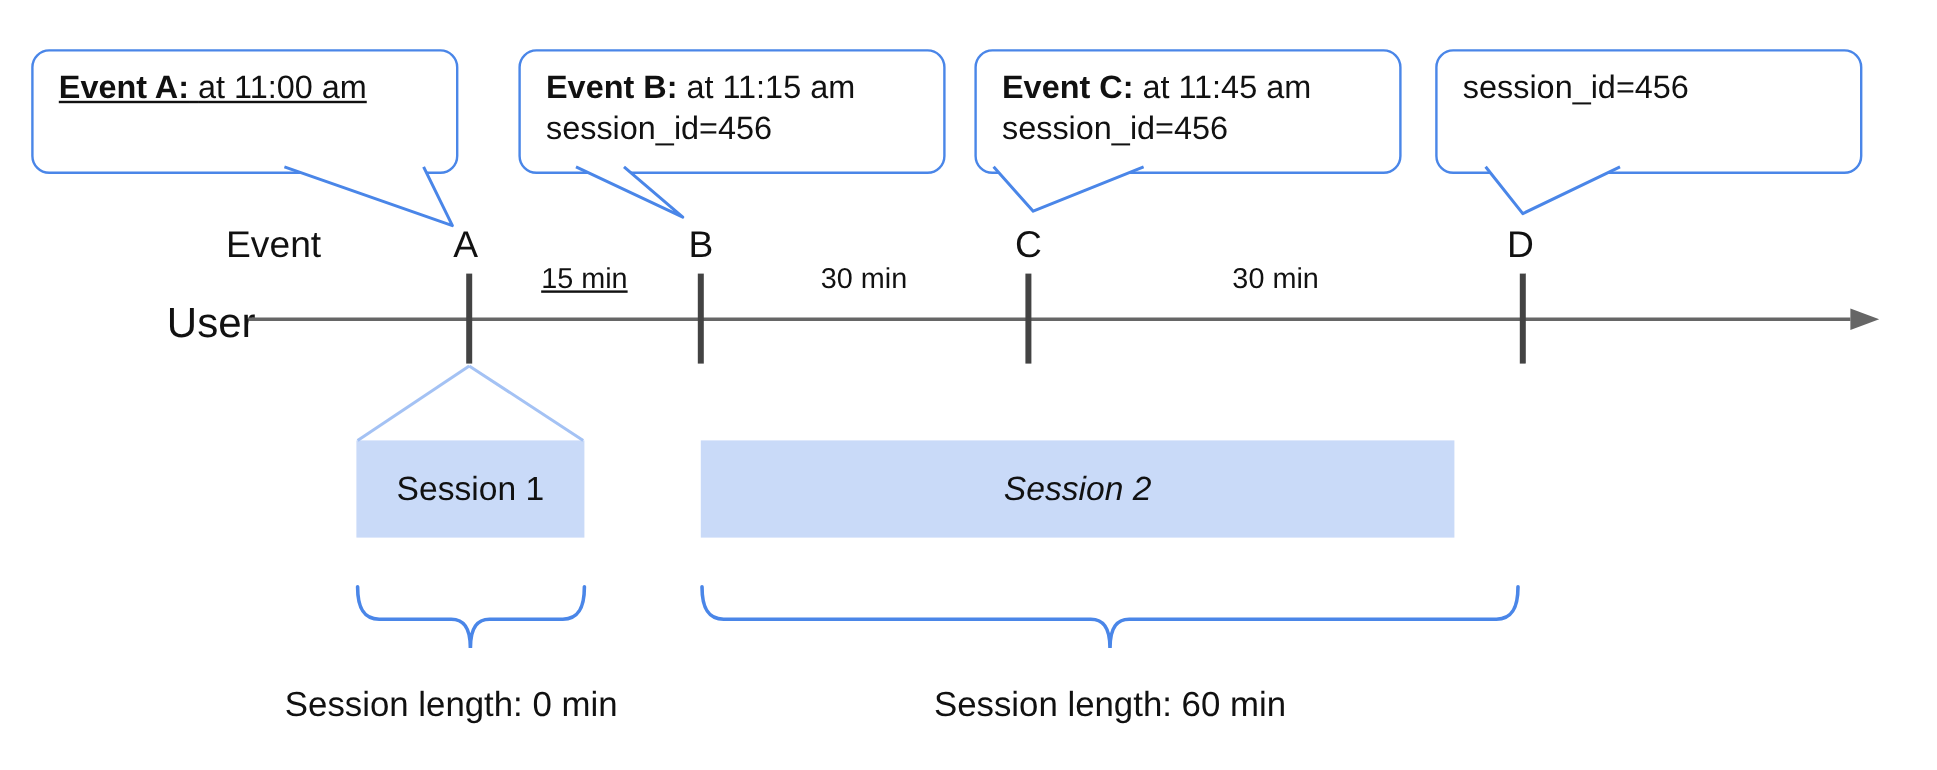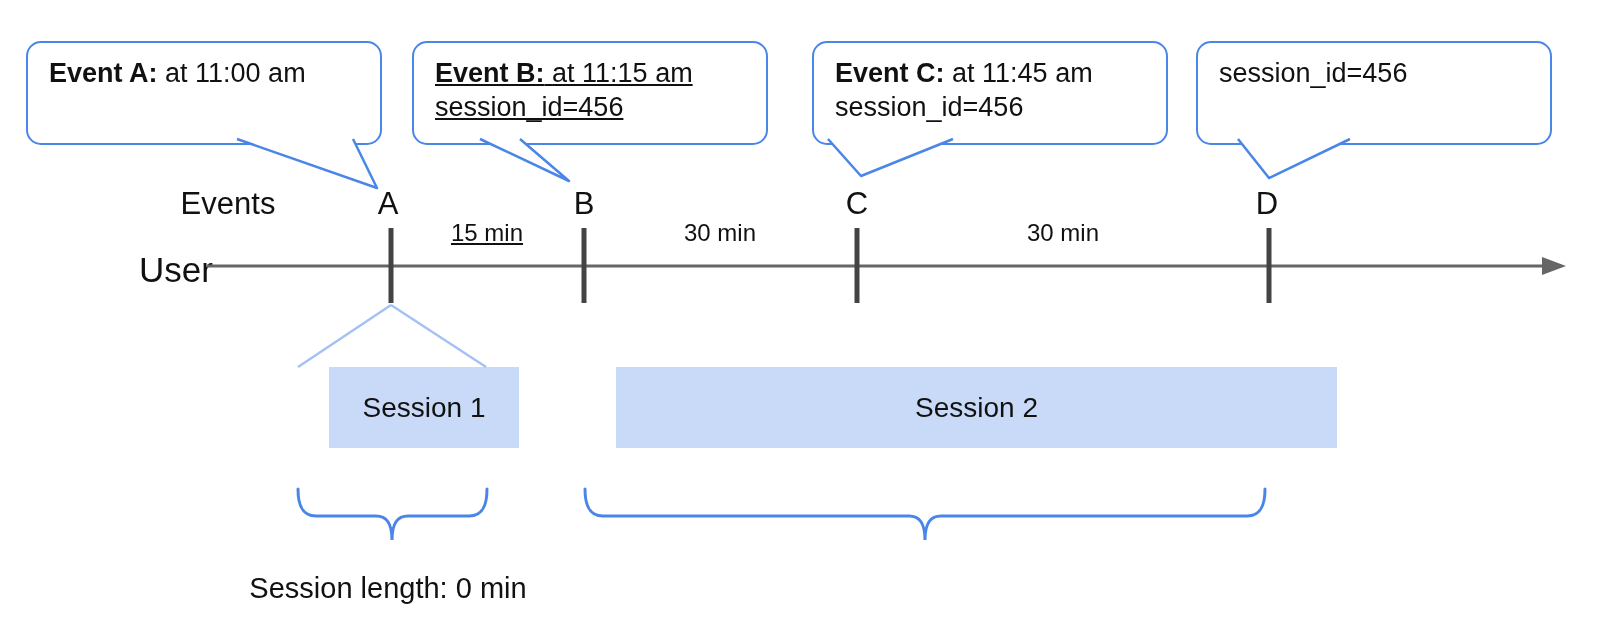--- a/index.html
+++ b/index.html
@@ -14,22 +14,22 @@
   body{background:#ffffff;font-family:"Liberation Sans", sans-serif;color:var(--text);}
   .canvas{position:relative;width:1614px;height:642px;background:#ffffff;overflow:hidden;}
 
   
   .bubble{
     position:absolute;top:41px;width:356px;height:104px;
     background:#ffffff;border:2.5px solid var(--accent);border-radius:15px;
     padding:13px 10px 0 21px;font-size:27px;line-height:34px;white-space:nowrap;
   }
   .bubble .bold{font-weight:bold;}
-  .bubble-a{left:26px;}
-  .bubble-b{left:412px;text-decoration:underline;}
+  .bubble-a{left:26px;text-decoration:underline;}
+  .bubble-b{left:432px;}
   .bubble-c{left:812px;}
   .bubble-d{left:1196px;}
 
   
   .events-label{position:absolute;left:158px;top:186px;width:140px;text-align:center;font-size:31px;}
   .user-label{position:absolute;left:95px;top:250px;width:110px;text-align:left;font-size:35px;margin-left:44px;}
 
   
   .marker{position:absolute;top:186px;width:60px;text-align:center;font-size:31px;}
   .marker-a{left:358px;}
@@ -39,28 +39,28 @@
 
   
   .gap-label{position:absolute;top:219px;width:140px;text-align:center;font-size:24px;}
   .gap-1{left:417px;text-decoration:underline;}
   .gap-2{left:650px;}
   .gap-3{left:993px;}
 
   
   .session-box{
     position:absolute;top:367px;height:81px;background:var(--session-fill);
-    display:flex;align-items:center;justify-content:center;font-size:28px;margin-left:32px;
+    display:flex;align-items:center;justify-content:center;font-size:28px;
   }
   .session-1{left:297px;width:190px;}
-  .session-2{left:584px;width:721px;}
+  .session-2{left:584px;width:628px;font-style:italic;}
 
   
   .length-label{position:absolute;top:572px;width:460px;text-align:center;font-size:29px;}
-  .length-1{left:158px;}
+  .length-1{left:146px;}
   .length-2{left:695px;}
 
   
   svg.overlay{position:absolute;left:0;top:0;width:1614px;height:642px;pointer-events:none;}
   .tail{fill:#ffffff;stroke:var(--accent);stroke-width:2.5;stroke-linejoin:round;}
   .timeline{stroke:var(--line-gray);stroke-width:3;}
   .arrowhead{fill:var(--line-gray);}
   .tick{stroke:var(--tick-gray);stroke-width:5;}
   .funnel-line{stroke:var(--funnel);stroke-width:2.5;}
   .brace{fill:none;stroke:var(--accent);stroke-width:3;stroke-linecap:round;}
@@ -78,40 +78,41 @@
     <div>session_id=456</div>
   </div>
   <div class="bubble bubble-c">
     <div><span class="bold">Event C:</span> <span>at 11:45 am</span></div>
     <div>session_id=456</div>
   </div>
   <div class="bubble bubble-d">
     <div>session_id=456</div>
   </div>
 
-  <div class="events-label">Events</div>
+  <div class="events-label">Event</div>
   <div class="user-label">User</div>
 
   <div class="marker marker-a">A</div>
   <div class="marker marker-b">B</div>
   <div class="marker marker-c">C</div>
   <div class="marker marker-d">D</div>
 
   <div class="gap-label gap-1">15 min</div>
   <div class="gap-label gap-2">30 min</div>
   <div class="gap-label gap-3">30 min</div>
 
   <div class="session-box session-1">
     <span>Session 1</span>
   </div>
   <div class="session-box session-2">
     <span>Session 2</span>
   </div>
 
   <div class="length-label length-1">Session length: 0 min</div>
+  <div class="length-label length-2">Session length: 60 min</div>
 
   <svg class="overlay" viewBox="0 0 1614 642">
 
     <path class="tail" d="M 237 139 L 377 188 L 353 139"></path>
     <path class="tail" d="M 480 139 L 569 181 L 520 139"></path>
     <path class="tail" d="M 828 139 L 861 176 L 953 139"></path>
     <path class="tail" d="M 1238 139 L 1269 178 L 1350 139"></path>
 
     <line class="timeline" x1="207" y1="266" x2="1542" y2="266"></line>
     <polygon class="arrowhead" points="1542,257 1566,266 1542,275"></polygon>

